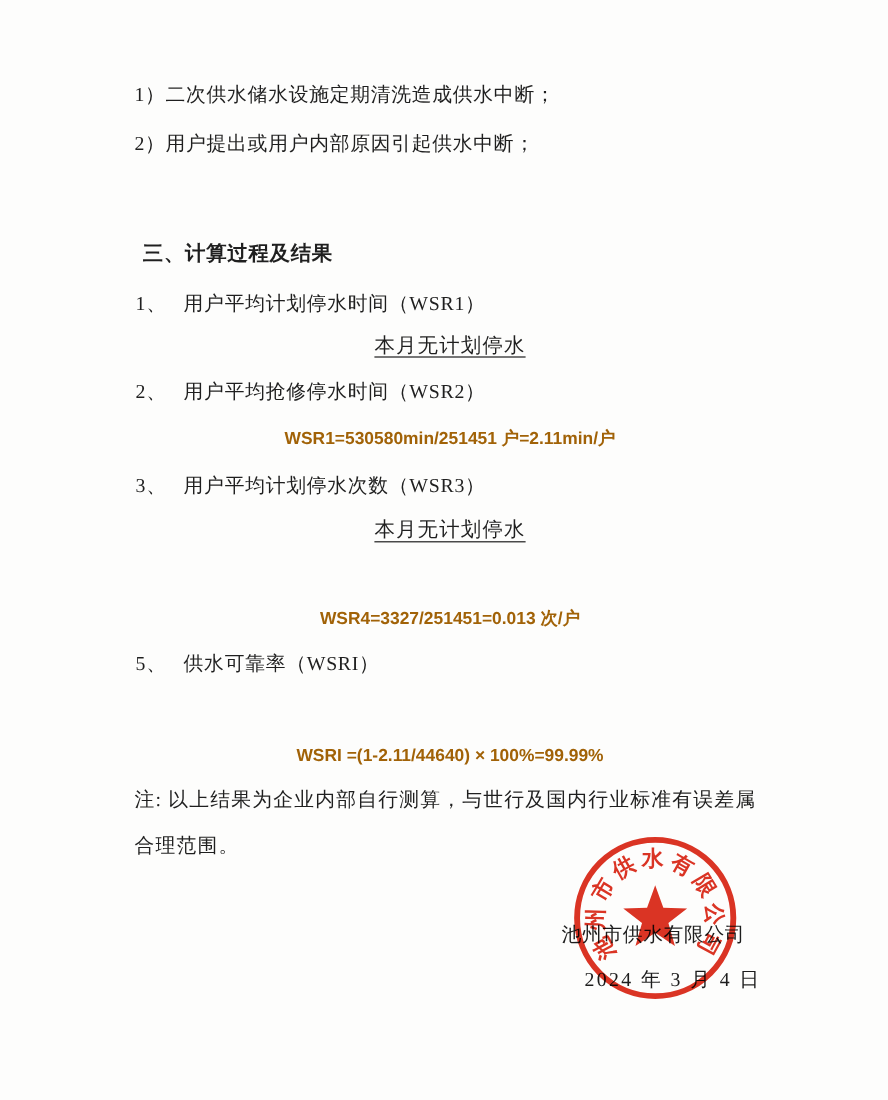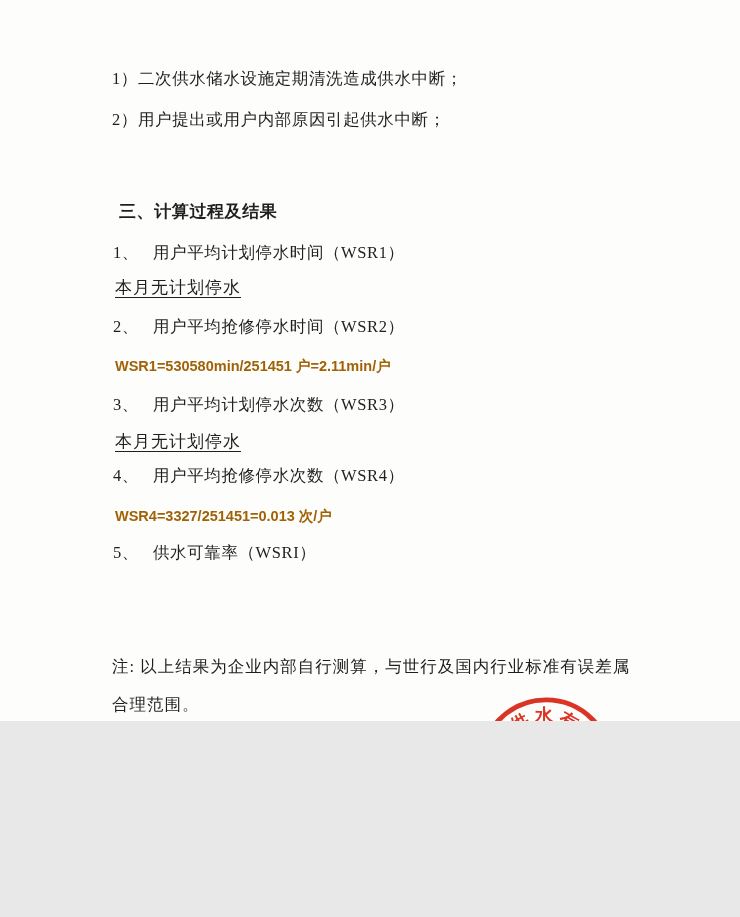--- a/index.html
+++ b/index.html
@@ -1,37 +1,38 @@
 <!DOCTYPE html>
 <html><head>
 <meta charset="utf-8">
 <style>
   html,body { margin:0; padding:0; background:#e8e8e8; }
   .page {
     position:relative;
-    width:740px; height:721px;
+    width:740px; height:917px;
     margin:0 auto;
     background:#fdfdfc;
     overflow:hidden;
     font-family:"Liberation Serif","DejaVu Serif",serif;
     color:#1f1f1f;
   }
   .line {
     position:absolute;
     white-space:nowrap;
     font-size:16.5px;
     line-height:20px;
     letter-spacing:0.6px;
   }
   .intro { left:112px; }
   .heading { left:119px; font-weight:bold; font-size:17px;margin-top:10px; }
   .entry { left:113px; }
   .entry .num { display:inline-block; width:40px; }
   .result {
     left:115px; width:520px;
+    text-align:center;
     font-size:17px;
     letter-spacing:1px;
   }
   .underlined { text-decoration:underline; text-underline-offset:4px; }
   .formula {
     font-family:Liberation Sans, sans-serif;
     font-size:14.5px;
     letter-spacing:0;
     font-weight:bold;
     color:#a16207;
@@ -70,28 +71,26 @@
   <div class="line entry" style="top:317px">
     <span class="num">2、</span><span>用户平均抢修停水时间（WSR2）</span>
   </div>
   <div class="line result formula" style="top:356px">WSR1=530580min/251451 户=2.11min/户</div>
 
   <div class="line entry" style="top:395px">
     <span class="num">3、</span><span>用户平均计划停水次数（WSR3）</span>
   </div>
   <div class="line result underlined" style="top:432px">本月无计划停水</div>
 
-  <div class="line entry" style="top:466px">
-    <span class="num">4、</span><span>用户平均抢修停水次数（WSR4）</span>
-  </div>
   <div class="line result formula" style="top:506px">WSR4=3327/251451=0.013 次/户</div>
 
   <div class="line entry" style="top:543px">
     <span class="num">5、</span><span>供水可靠率（WSRI）</span>
   </div>
+  <div class="line result formula" style="top:620px">WSRI =(1-2.11/44640) × 100%=99.99%</div>
 
   <div class="line note" style="top:657px">注: 以上结果为企业内部自行测算，与世行及国内行业标准有误差属</div>
   <div class="line note" style="top:695px">合理范围。</div>
 
   <div class="line sig sig-company">池州市供水有限公司</div>
   <div class="line sig sig-date">2024 年 3 月 4 日</div>
 
   <svg class="seal" viewBox="0 0 200 200" aria-hidden="true">
     <circle cx="100" cy="100" r="93" fill="none" stroke="#da2413" stroke-width="7"></circle>
     <defs>

